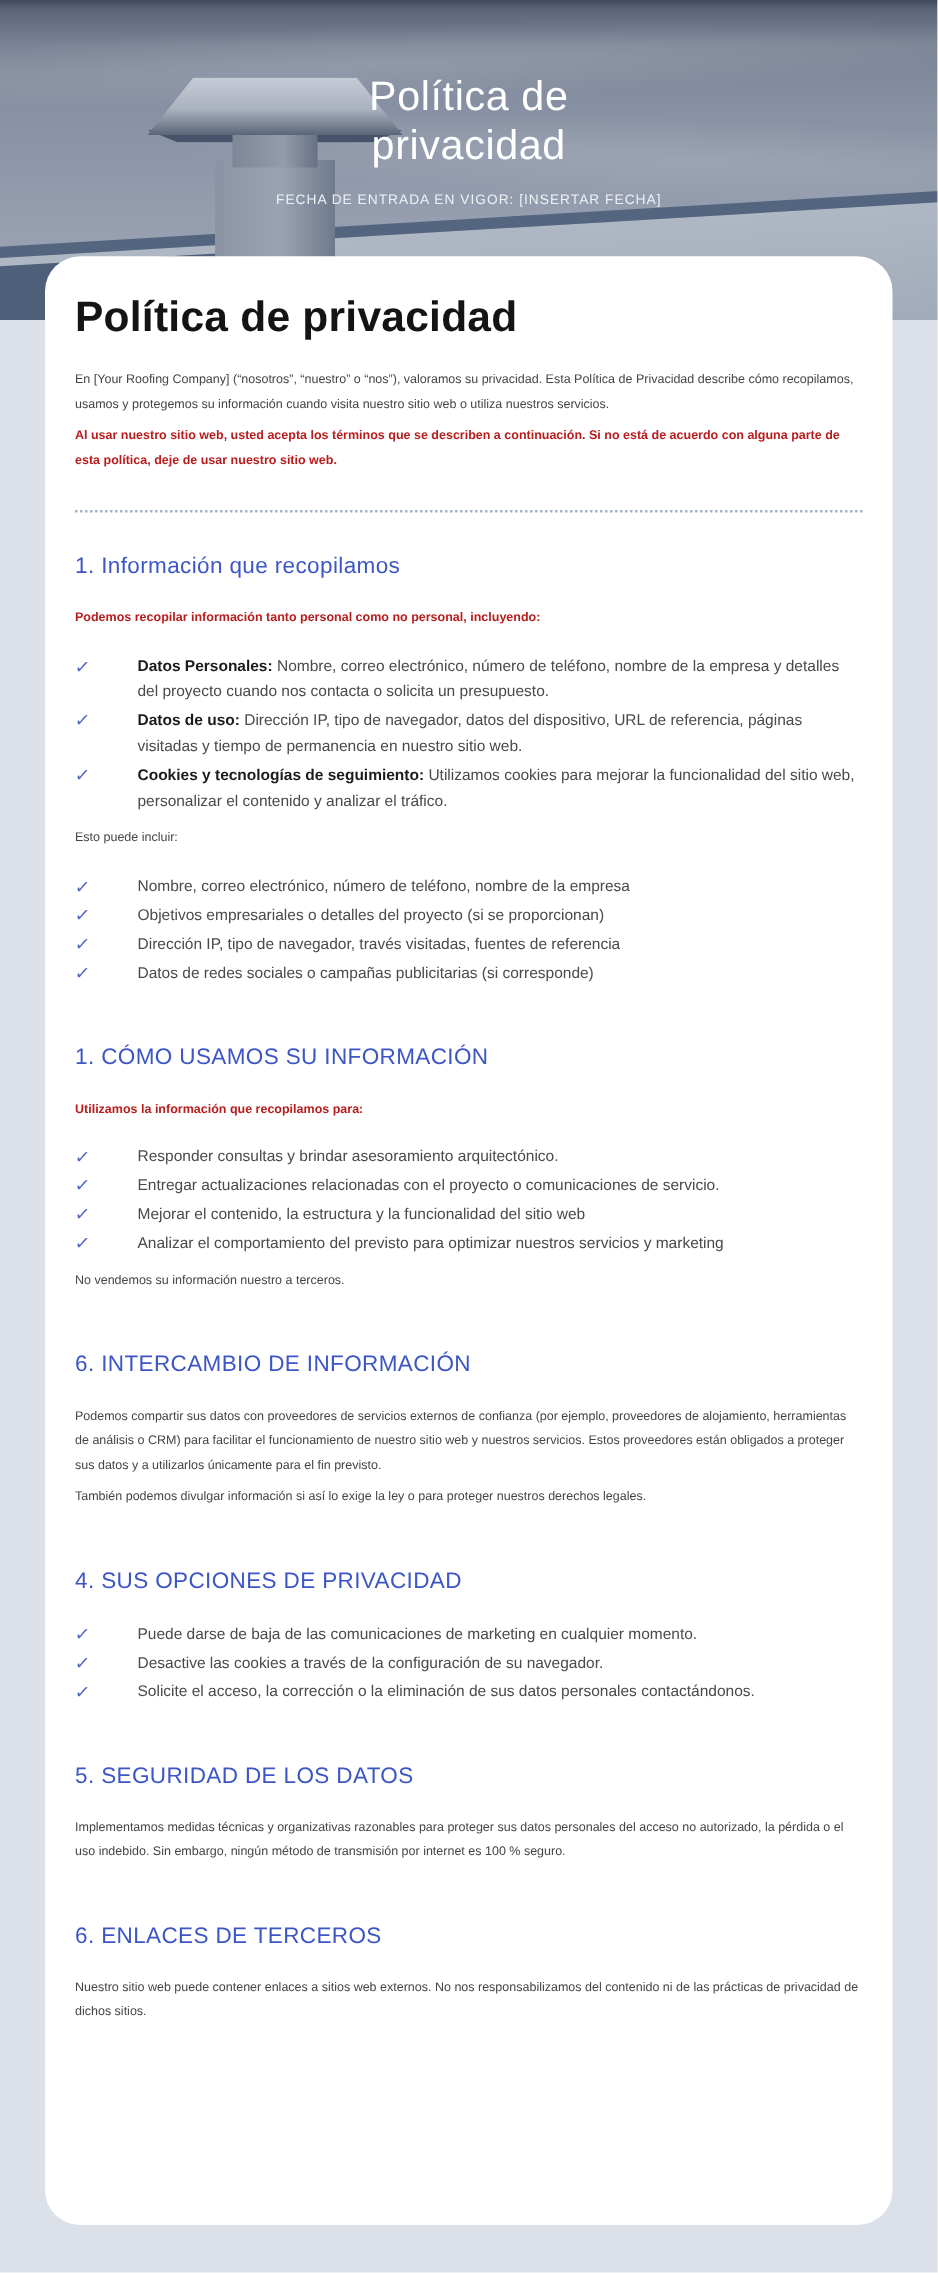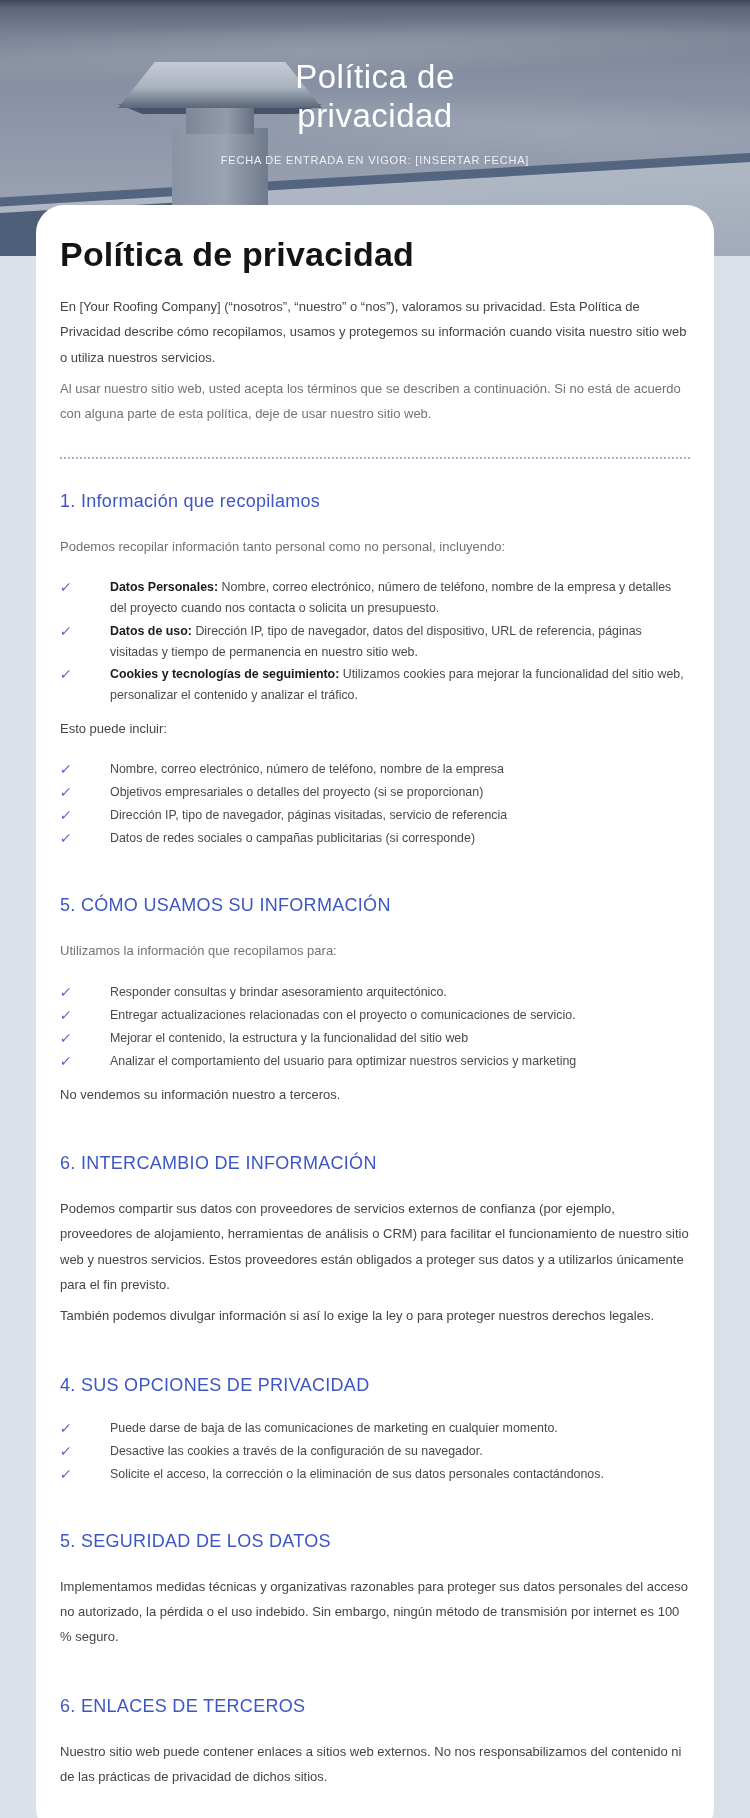--- a/index.html
+++ b/index.html
@@ -46,22 +46,22 @@
     margin-top:18px;color:#eef0f5;font-size:11px;letter-spacing:.8px;font-weight:400;
   }
   
   .card{
     position:absolute;left:36px;top:205px;width:678px;min-height:1575px;box-sizing:border-box;
     background:#ffffff;border-radius:28px;padding:20px 24px 40px 24px;z-index:5;
   }
   .article-title{
     font-size:34px;font-weight:700;color:#141414;margin:10px 0 20px 0;letter-spacing:.2px;
   }
-  .para,.lead{font-size:13px;line-height:1.95;color:#454545;margin:0 0 6px 0;}
-  .lead{color:#737373;font-weight:400;}
+  .para,.lead{font-size:10px;line-height:1.95;color:#454545;margin:0 0 6px 0;}
+  .lead{color:#b91c1c;font-weight:700;}
   .divider{border:none;border-top:2px dotted #a6b2ce;margin:30px 0 -14px 0;}
   h2.section-heading{
     color:#3d56c6;font-size:18px;font-weight:400;letter-spacing:.3px;margin:46px 0 22px 0;
   }
   ul.check-list{list-style:none;margin:18px 0 10px 0;padding:0;}
   ul.check-list li{display:flex;align-items:flex-start;margin:0 0 2px 0;}
   .check{
     flex:0 0 20px;color:#5066c7;font-weight:700;font-size:14px;line-height:1.5;
     transform:skewX(-8deg);margin-right:8px;
   }
@@ -115,47 +115,47 @@
           <li>
             <span class="check">✓</span>
             <span class="li-text"><span>Nombre, correo electrónico, número de teléfono, nombre de la empresa</span></span>
           </li>
           <li>
             <span class="check">✓</span>
             <span class="li-text"><span>Objetivos empresariales o detalles del proyecto (si se proporcionan)</span></span>
           </li>
           <li>
             <span class="check">✓</span>
-            <span class="li-text"><span>Dirección IP, tipo de navegador, páginas visitadas, servicio de referencia</span></span>
+            <span class="li-text"><span>Dirección IP, tipo de navegador, través visitadas, fuentes de referencia</span></span>
           </li>
           <li>
             <span class="check">✓</span>
             <span class="li-text"><span>Datos de redes sociales o campañas publicitarias (si corresponde)</span></span>
           </li>
         </ul>
       </section>
       <section>
-        <h2 class="section-heading">5. CÓMO USAMOS SU INFORMACIÓN</h2>
+        <h2 class="section-heading">1. CÓMO USAMOS SU INFORMACIÓN</h2>
         <p class="lead">Utilizamos la información que recopilamos para:</p>
         <ul class="check-list">
           <li>
             <span class="check">✓</span>
             <span class="li-text"><span>Responder consultas y brindar asesoramiento arquitectónico.</span></span>
           </li>
           <li>
             <span class="check">✓</span>
             <span class="li-text"><span>Entregar actualizaciones relacionadas con el proyecto o comunicaciones de servicio.</span></span>
           </li>
           <li>
             <span class="check">✓</span>
             <span class="li-text"><span>Mejorar el contenido, la estructura y la funcionalidad del sitio web</span></span>
           </li>
           <li>
             <span class="check">✓</span>
-            <span class="li-text"><span>Analizar el comportamiento del usuario para optimizar nuestros servicios y marketing</span></span>
+            <span class="li-text"><span>Analizar el comportamiento del previsto para optimizar nuestros servicios y marketing</span></span>
           </li>
         </ul>
         <p class="para">No vendemos su información nuestro a terceros.</p>
       </section>
       <section>
         <h2 class="section-heading">6. INTERCAMBIO DE INFORMACIÓN</h2>
         <p class="para">Podemos compartir sus datos con proveedores de servicios externos de confianza (por ejemplo, proveedores de alojamiento, herramientas de análisis o CRM) para facilitar el funcionamiento de nuestro sitio web y nuestros servicios. Estos proveedores están obligados a proteger sus datos y a utilizarlos únicamente para el fin previsto.</p>
         <p class="para">También podemos divulgar información si así lo exige la ley o para proteger nuestros derechos legales.</p>
       </section>
       <section>

